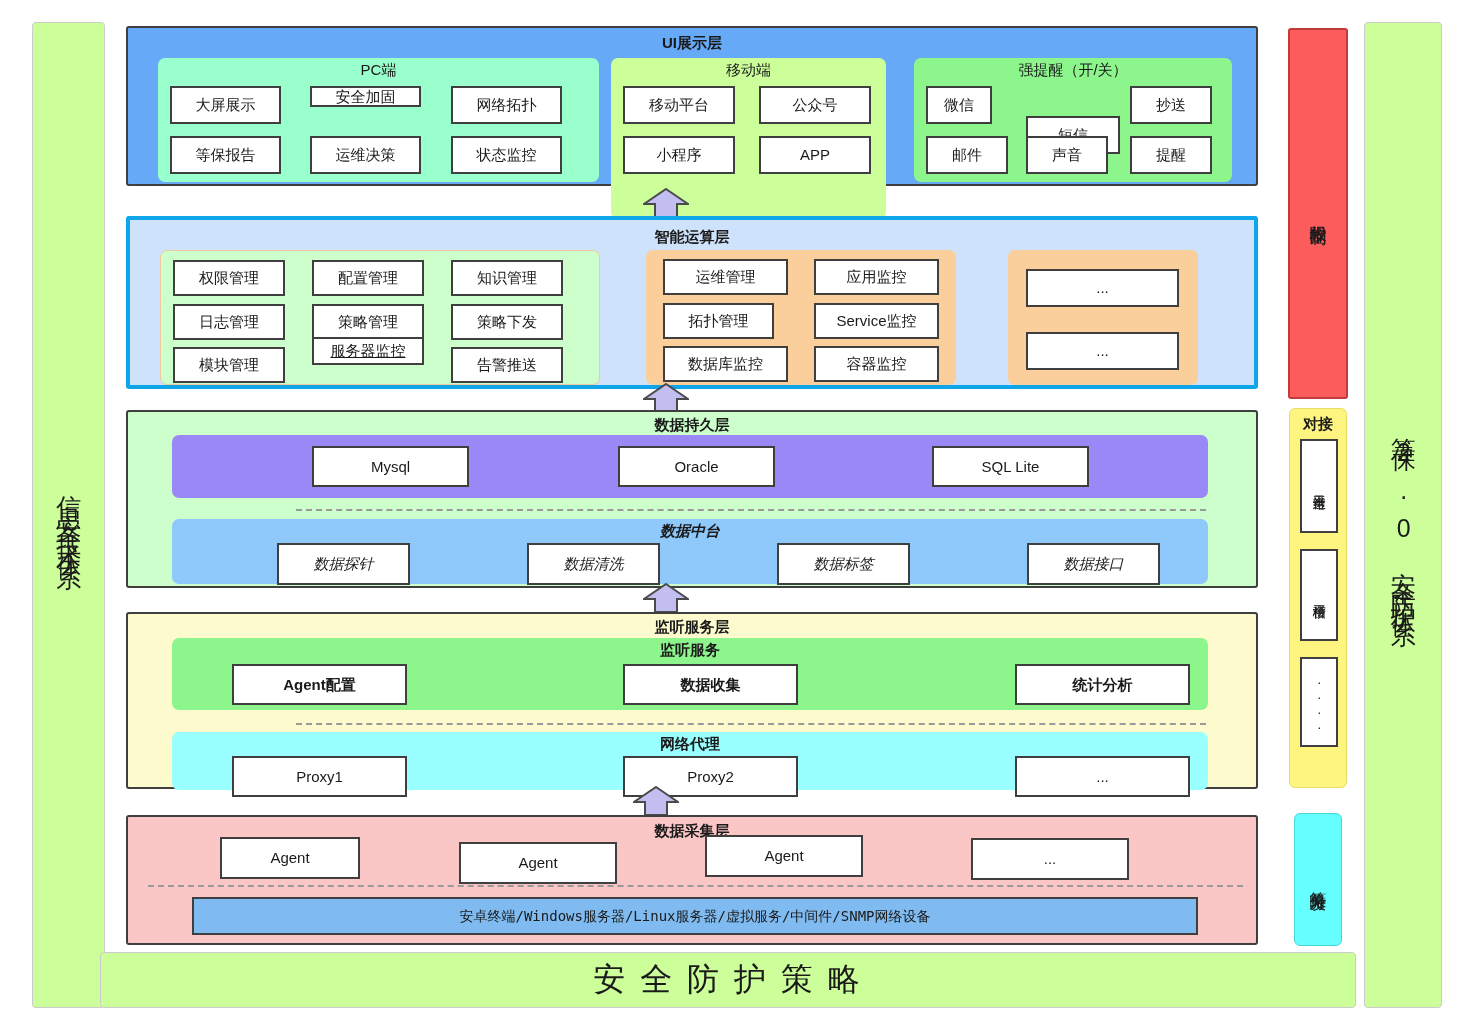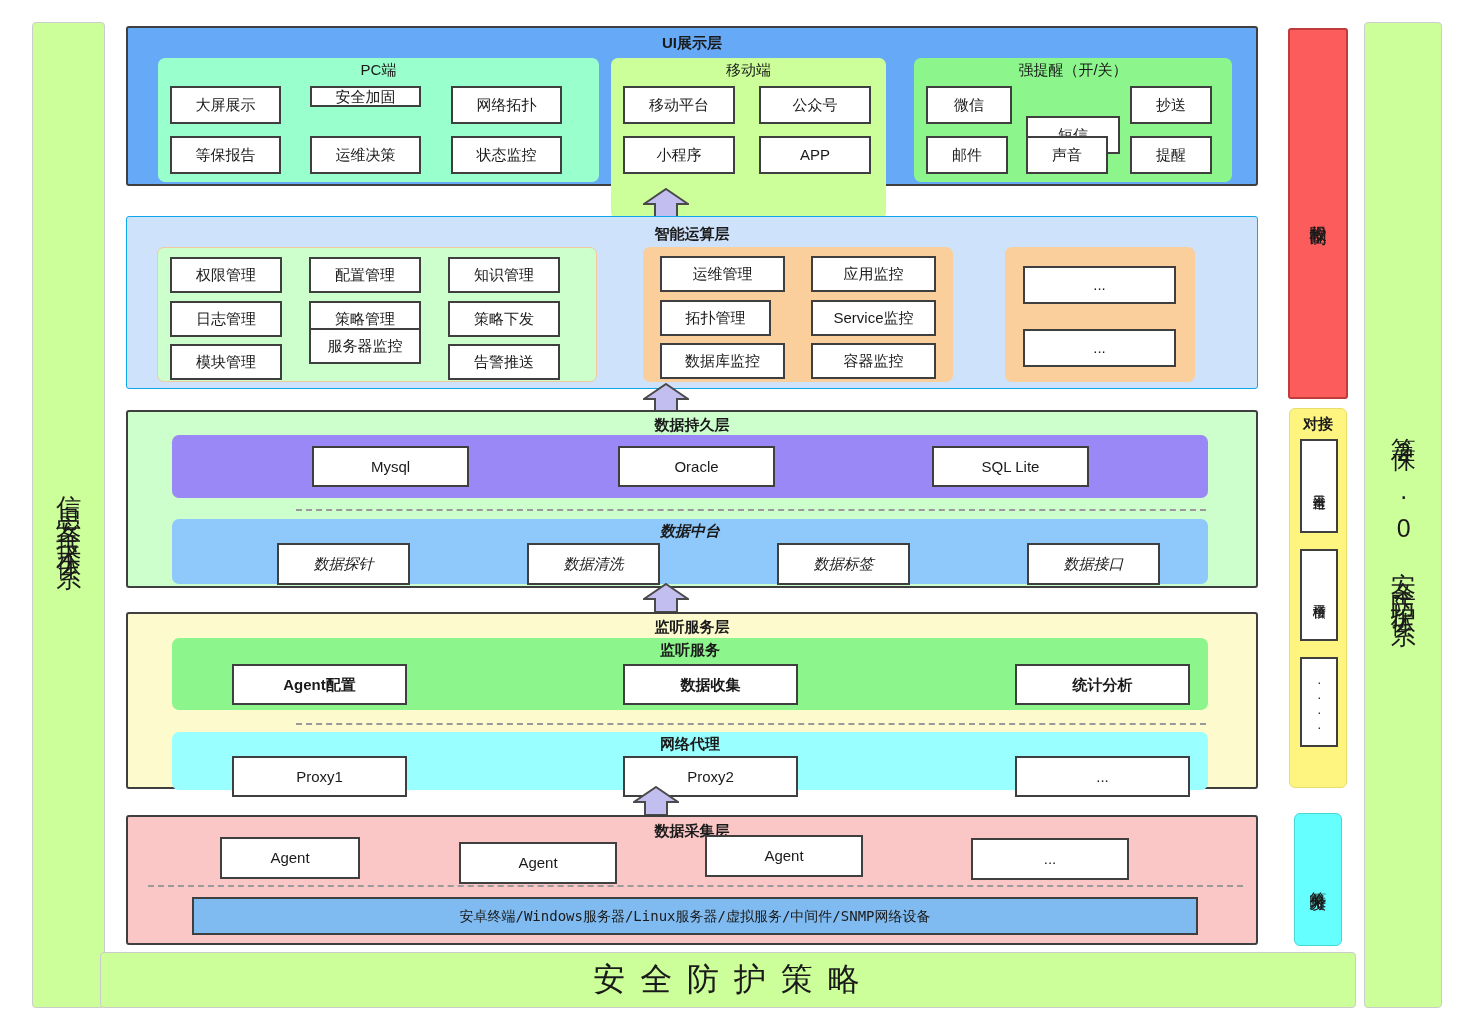--- a/index.html
+++ b/index.html
@@ -201,21 +201,21 @@
       <div class="chip" style="left:12px;  top:78px; width:112px; height:38px;">
           <span>小程序</span>
         </div>
       <div class="chip" style="left:148px; top:78px; width:112px; height:38px;">
           <span>APP</span>
         </div>
     </div>
 
     <div class="subpanel c-green" style="left:786px; top:30px; width:318px; height:124px;">
       <div class="group-title" style="top:3px;">强提醒（开/关）</div>
-      <div class="chip" style="left:12px;  top:28px; width:86px; height:38px;">
+      <div class="chip" style="left:12px;  top:28px; width:66px; height:38px;">
           <span>微信</span>
         </div>
       <div class="chip" style="left:112px; top:28px; width:94px; height:38px;margin-top:30px;">
           <span>短信</span>
         </div>
       <div class="chip" style="left:216px; top:28px; width:82px; height:38px;">
           <span>抄送</span>
         </div>
       <div class="chip" style="left:12px;  top:78px; width:82px; height:38px;">
           <span>邮件</span>
@@ -226,21 +226,21 @@
       <div class="chip" style="left:216px; top:78px; width:82px; height:38px;">
           <span>提醒</span>
         </div>
     </div>
   </div>
 
   <svg class="arrow-up" style="left:643px; top:188px;" viewBox="0 0 46 30">
     <polygon points="23,1 45,16 34,16 34,29 12,29 12,16 1,16" fill="#c3bef0" stroke="#4a4a4a" stroke-width="2"></polygon>
   </svg>
 
-  <div class="panel c-smartbg" style="left:126px; top:216px; width:1132px; height:173px; border:1px solid #0ea5e9;">
+  <div class="panel c-smartbg" style="left:126px; top:216px; width:1132px; height:173px; border:4px solid #0ea5e9;">
     <div class="layer-title" style="top:8px;">智能运算层</div>
 
     <div class="subpanel c-lightgrn outlined" style="left:30px; top:30px; width:440px; height:135px;">
       <div class="chip" style="left:12px;  top:9px;  width:112px; height:36px;">
           <span>权限管理</span>
         </div>
       <div class="chip" style="left:151px; top:9px;  width:112px; height:36px;">
           <span>配置管理</span>
         </div>
       <div class="chip" style="left:290px; top:9px;  width:112px; height:36px;">
@@ -251,21 +251,21 @@
         </div>
       <div class="chip" style="left:151px; top:53px; width:112px; height:36px;">
           <span>策略管理</span>
         </div>
       <div class="chip" style="left:290px; top:53px; width:112px; height:36px;">
           <span>策略下发</span>
         </div>
       <div class="chip" style="left:12px;  top:96px; width:112px; height:36px;">
           <span>模块管理</span>
         </div>
-      <div class="chip" style="left:151px; top:80px; width:112px; height:36px;">
+      <div class="chip" style="left:151px; top:86px; width:112px; height:28px;text-decoration:underline;">
           <span>服务器监控</span>
         </div>
       <div class="chip" style="left:290px; top:96px; width:112px; height:36px;">
           <span>告警推送</span>
         </div>
     </div>
 
     <div class="subpanel c-orange" style="left:516px; top:30px; width:310px; height:135px;">
       <div class="chip" style="left:17px;  top:9px;  width:125px; height:36px;">
           <span>运维管理</span>

